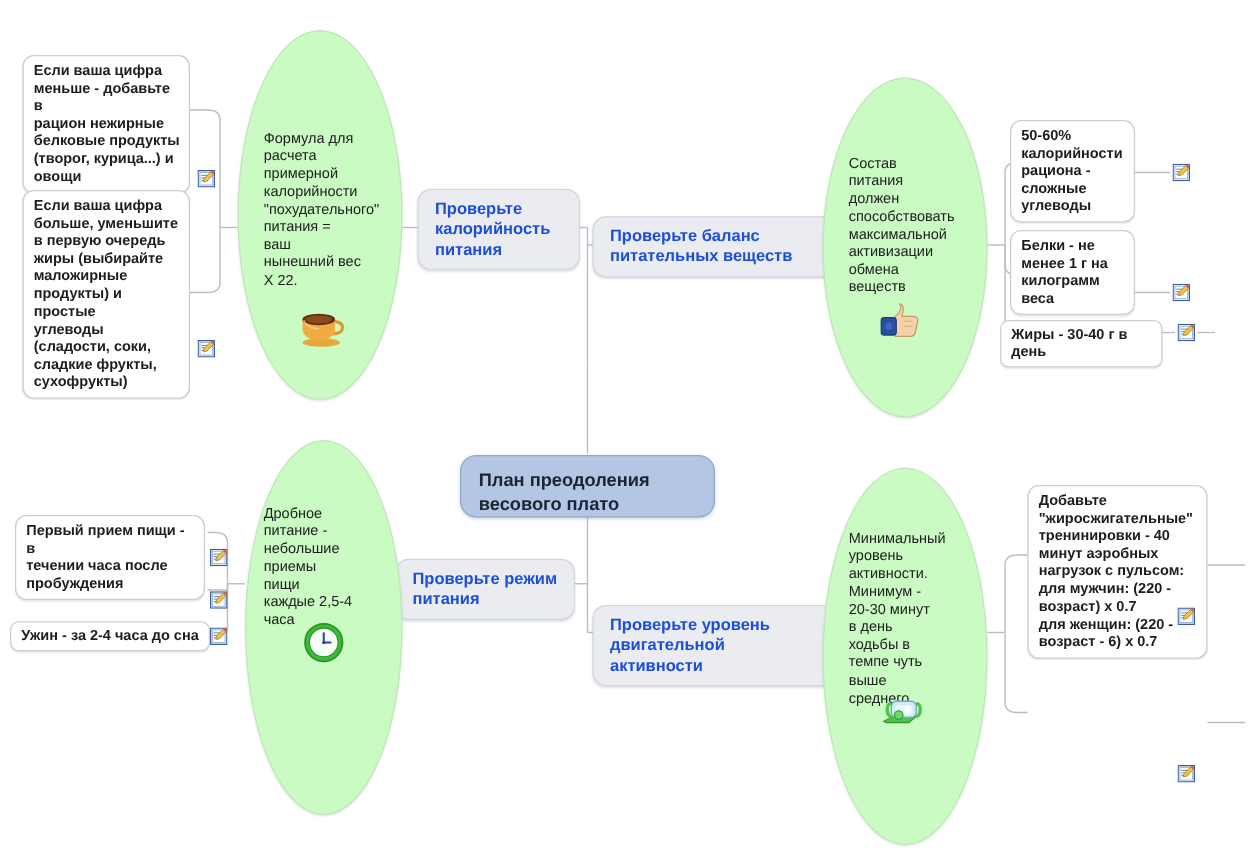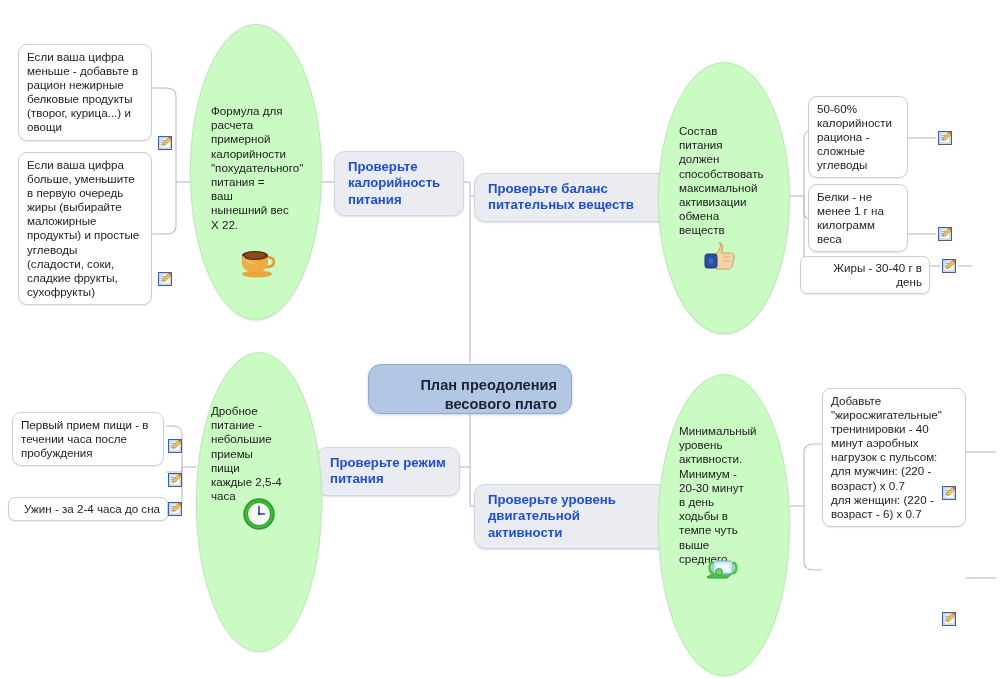--- a/index.html
+++ b/index.html
@@ -33,26 +33,26 @@
     box-sizing: border-box;
     background: #ffffff;
     border: 1px solid #cfcfcf;
     border-radius: 9px;
     color: #1d1d1d;
     font-size: 11.6px;
     line-height: 14.1px;
     padding: 5px 7px 5px 8px;
     box-shadow: 0 1px 1px rgba(120,120,130,0.16);
     white-space: pre-line;
+    font-weight: bold;
   }
   .leaf.oneline {
     padding-top: 4px;
     padding-bottom: 4px;
     border-radius: 7px;
-    text-align: right;
   }
 
   
   .ellipse {
     position: absolute;
     box-sizing: border-box;
     background: #c9fbc2;
     border: 1px solid #bde8b6;
     border-radius: 50%;
     box-shadow: 0 1px 2px rgba(130,150,130,0.25);
@@ -91,21 +91,21 @@
   .central {
     position: absolute;
     box-sizing: border-box;
     background: #b3c6e3;
     border: 1px solid #8fa8cc;
     border-radius: 13px;
     color: #1b2430;
     font-weight: bold;
     font-size: 14.6px;
     line-height: 19px;
-    text-align: right;
+    text-align: left;
     padding: 11px 14px;
     box-shadow: 0 1px 3px rgba(90,105,135,0.3);
     white-space: pre-line;
   }
 
   
   .note-icon {
     position: absolute;
     width: 14px;
     height: 14px;

